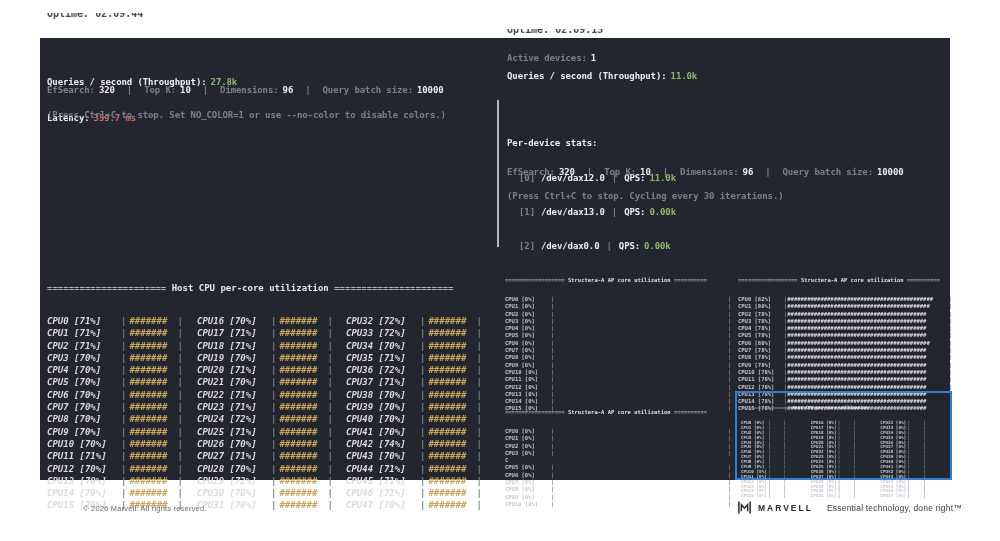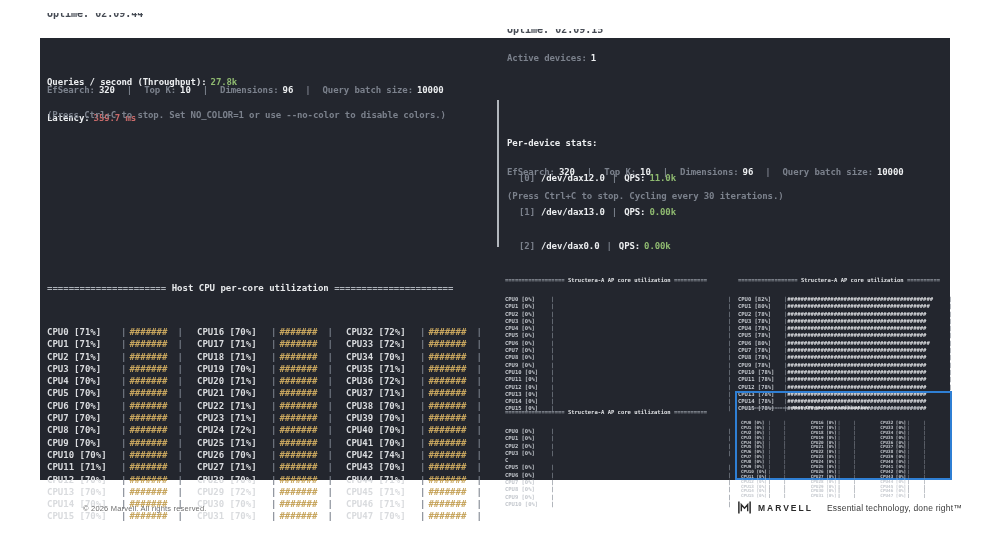--- a/index.html
+++ b/index.html
@@ -15,21 +15,21 @@
   .red{color:#c96a6a;}
   .uptime{height:9px;overflow:hidden;}
   .uptime>div{margin-top:-5px;font:bold 10px "DejaVu Sans Mono",monospace;color:#454a53;white-space:pre;}
   .sep-line{width:2px;background:#b2b7bd;}
   .sp6{margin-left:6px;} .sp4{margin-left:4px;}
   .param-sep{padding:0 12px;}
   
   .host-table{width:448px;font-size:9px;}
   .host-head{line-height:12px;white-space:pre;color:#aeb3ba;}
   .host-head .tt{color:#e6e8ea;font-weight:bold;}
-  .host-rows{display:block;margin-top:12px;}
+  .host-rows{display:block;margin-top:1px;font-style:italic;}
   .host-row{display:grid;grid-template-columns:150px 149px 149px;line-height:12.3px;height:12.3px;}
   .host-cell{display:flex;}
   .cname{width:72px;flex:none;color:#d9dbde;}
   .cbar{width:46px;flex:none;color:#c7a55e;}
   .hpipe{color:#7b818c;padding:0 3px 0 2px;}
   
   .panel{font:bold 5.5px "DejaVu Sans Mono",monospace;color:#b9bdc4;white-space:pre;}
   .p-head{line-height:8px;color:#8f959e;}
   .p-head .tt{color:#dfe1e4;}
   .p-row{display:flex;line-height:7.3px;height:7.3px;}
@@ -79,20 +79,21 @@
 
   <div class="abs mono host-table" style="left:47px;top:262px;">
     <div class="host-head"><span>======================</span><span class="tt"> Host CPU per-core utilization </span><span>======================</span></div>
     <div class="host-rows"><div class="host-row"><span class="host-cell"><span class="cname">CPU0 [71%]</span><span class="hpipe">|</span><span class="cbar">#######</span><span class="hpipe">|</span></span><span class="host-cell"><span class="cname">CPU16 [70%]</span><span class="hpipe">|</span><span class="cbar">#######</span><span class="hpipe">|</span></span><span class="host-cell"><span class="cname">CPU32 [72%]</span><span class="hpipe">|</span><span class="cbar">#######</span><span class="hpipe">|</span></span></div><div class="host-row"><span class="host-cell"><span class="cname">CPU1 [71%]</span><span class="hpipe">|</span><span class="cbar">#######</span><span class="hpipe">|</span></span><span class="host-cell"><span class="cname">CPU17 [71%]</span><span class="hpipe">|</span><span class="cbar">#######</span><span class="hpipe">|</span></span><span class="host-cell"><span class="cname">CPU33 [72%]</span><span class="hpipe">|</span><span class="cbar">#######</span><span class="hpipe">|</span></span></div><div class="host-row"><span class="host-cell"><span class="cname">CPU2 [71%]</span><span class="hpipe">|</span><span class="cbar">#######</span><span class="hpipe">|</span></span><span class="host-cell"><span class="cname">CPU18 [71%]</span><span class="hpipe">|</span><span class="cbar">#######</span><span class="hpipe">|</span></span><span class="host-cell"><span class="cname">CPU34 [70%]</span><span class="hpipe">|</span><span class="cbar">#######</span><span class="hpipe">|</span></span></div><div class="host-row"><span class="host-cell"><span class="cname">CPU3 [70%]</span><span class="hpipe">|</span><span class="cbar">#######</span><span class="hpipe">|</span></span><span class="host-cell"><span class="cname">CPU19 [70%]</span><span class="hpipe">|</span><span class="cbar">#######</span><span class="hpipe">|</span></span><span class="host-cell"><span class="cname">CPU35 [71%]</span><span class="hpipe">|</span><span class="cbar">#######</span><span class="hpipe">|</span></span></div><div class="host-row"><span class="host-cell"><span class="cname">CPU4 [70%]</span><span class="hpipe">|</span><span class="cbar">#######</span><span class="hpipe">|</span></span><span class="host-cell"><span class="cname">CPU20 [71%]</span><span class="hpipe">|</span><span class="cbar">#######</span><span class="hpipe">|</span></span><span class="host-cell"><span class="cname">CPU36 [72%]</span><span class="hpipe">|</span><span class="cbar">#######</span><span class="hpipe">|</span></span></div><div class="host-row"><span class="host-cell"><span class="cname">CPU5 [70%]</span><span class="hpipe">|</span><span class="cbar">#######</span><span class="hpipe">|</span></span><span class="host-cell"><span class="cname">CPU21 [70%]</span><span class="hpipe">|</span><span class="cbar">#######</span><span class="hpipe">|</span></span><span class="host-cell"><span class="cname">CPU37 [71%]</span><span class="hpipe">|</span><span class="cbar">#######</span><span class="hpipe">|</span></span></div><div class="host-row"><span class="host-cell"><span class="cname">CPU6 [70%]</span><span class="hpipe">|</span><span class="cbar">#######</span><span class="hpipe">|</span></span><span class="host-cell"><span class="cname">CPU22 [71%]</span><span class="hpipe">|</span><span class="cbar">#######</span><span class="hpipe">|</span></span><span class="host-cell"><span class="cname">CPU38 [70%]</span><span class="hpipe">|</span><span class="cbar">#######</span><span class="hpipe">|</span></span></div><div class="host-row"><span class="host-cell"><span class="cname">CPU7 [70%]</span><span class="hpipe">|</span><span class="cbar">#######</span><span class="hpipe">|</span></span><span class="host-cell"><span class="cname">CPU23 [71%]</span><span class="hpipe">|</span><span class="cbar">#######</span><span class="hpipe">|</span></span><span class="host-cell"><span class="cname">CPU39 [70%]</span><span class="hpipe">|</span><span class="cbar">#######</span><span class="hpipe">|</span></span></div><div class="host-row"><span class="host-cell"><span class="cname">CPU8 [70%]</span><span class="hpipe">|</span><span class="cbar">#######</span><span class="hpipe">|</span></span><span class="host-cell"><span class="cname">CPU24 [72%]</span><span class="hpipe">|</span><span class="cbar">#######</span><span class="hpipe">|</span></span><span class="host-cell"><span class="cname">CPU40 [70%]</span><span class="hpipe">|</span><span class="cbar">#######</span><span class="hpipe">|</span></span></div><div class="host-row"><span class="host-cell"><span class="cname">CPU9 [70%]</span><span class="hpipe">|</span><span class="cbar">#######</span><span class="hpipe">|</span></span><span class="host-cell"><span class="cname">CPU25 [71%]</span><span class="hpipe">|</span><span class="cbar">#######</span><span class="hpipe">|</span></span><span class="host-cell"><span class="cname">CPU41 [70%]</span><span class="hpipe">|</span><span class="cbar">#######</span><span class="hpipe">|</span></span></div><div class="host-row"><span class="host-cell"><span class="cname">CPU10 [70%]</span><span class="hpipe">|</span><span class="cbar">#######</span><span class="hpipe">|</span></span><span class="host-cell"><span class="cname">CPU26 [70%]</span><span class="hpipe">|</span><span class="cbar">#######</span><span class="hpipe">|</span></span><span class="host-cell"><span class="cname">CPU42 [74%]</span><span class="hpipe">|</span><span class="cbar">#######</span><span class="hpipe">|</span></span></div><div class="host-row"><span class="host-cell"><span class="cname">CPU11 [71%]</span><span class="hpipe">|</span><span class="cbar">#######</span><span class="hpipe">|</span></span><span class="host-cell"><span class="cname">CPU27 [71%]</span><span class="hpipe">|</span><span class="cbar">#######</span><span class="hpipe">|</span></span><span class="host-cell"><span class="cname">CPU43 [70%]</span><span class="hpipe">|</span><span class="cbar">#######</span><span class="hpipe">|</span></span></div><div class="host-row"><span class="host-cell"><span class="cname">CPU12 [70%]</span><span class="hpipe">|</span><span class="cbar">#######</span><span class="hpipe">|</span></span><span class="host-cell"><span class="cname">CPU28 [70%]</span><span class="hpipe">|</span><span class="cbar">#######</span><span class="hpipe">|</span></span><span class="host-cell"><span class="cname">CPU44 [71%]</span><span class="hpipe">|</span><span class="cbar">#######</span><span class="hpipe">|</span></span></div><div class="host-row"><span class="host-cell"><span class="cname">CPU13 [70%]</span><span class="hpipe">|</span><span class="cbar">#######</span><span class="hpipe">|</span></span><span class="host-cell"><span class="cname">CPU29 [72%]</span><span class="hpipe">|</span><span class="cbar">#######</span><span class="hpipe">|</span></span><span class="host-cell"><span class="cname">CPU45 [71%]</span><span class="hpipe">|</span><span class="cbar">#######</span><span class="hpipe">|</span></span></div><div class="host-row"><span class="host-cell"><span class="cname">CPU14 [70%]</span><span class="hpipe">|</span><span class="cbar">#######</span><span class="hpipe">|</span></span><span class="host-cell"><span class="cname">CPU30 [70%]</span><span class="hpipe">|</span><span class="cbar">#######</span><span class="hpipe">|</span></span><span class="host-cell"><span class="cname">CPU46 [71%]</span><span class="hpipe">|</span><span class="cbar">#######</span><span class="hpipe">|</span></span></div><div class="host-row"><span class="host-cell"><span class="cname">CPU15 [70%]</span><span class="hpipe">|</span><span class="cbar">#######</span><span class="hpipe">|</span></span><span class="host-cell"><span class="cname">CPU31 [70%]</span><span class="hpipe">|</span><span class="cbar">#######</span><span class="hpipe">|</span></span><span class="host-cell"><span class="cname">CPU47 [70%]</span><span class="hpipe">|</span><span class="cbar">#######</span><span class="hpipe">|</span></span></div></div>
   </div>
 
   <div class="abs sep-line" style="left:497px;top:100px;height:147px;"></div>
 
   <div class="abs mono t9" style="left:507px;top:52px;"><span class="dim">Active devices:</span><span class="bright sp4">1</span></div>
 
+  <div class="abs mono t9" style="left:507px;top:70px;"><span class="bright">Queries / second (Throughput):</span><span class="green sp4">11.0k</span></div>
 
   <div class="abs mono t9" style="left:507px;top:113px;">
     <div class="bright">Per-device stats:</div>
     <div style="line-height:10px;padding-left:12px;"><span class="dim">[0]</span><span class="bright sp6">/dev/dax12.0</span><span class="dim" style="margin:0 7px;">|</span><span class="bright">QPS:</span><span class="green sp4">11.0k</span></div>
     <div style="line-height:10px;padding-left:12px;"><span class="dim">[1]</span><span class="bright sp6">/dev/dax13.0</span><span class="dim" style="margin:0 7px;">|</span><span class="bright">QPS:</span><span class="green sp4">0.00k</span></div>
     <div style="line-height:10px;padding-left:12px;"><span class="dim">[2]</span><span class="bright sp6">/dev/dax0.0</span><span class="dim" style="margin:0 7px;">|</span><span class="bright">QPS:</span><span class="green sp4">0.00k</span></div>
   </div>
 
   <div class="abs mono t9" style="left:507px;top:166px;"><span class="dim">EfSearch:</span><span class="bright sp4">320</span><span class="dim param-sep">|</span><span class="dim">Top K:</span><span class="bright sp4">10</span><span class="dim param-sep">|</span><span class="dim">Dimensions:</span><span class="bright sp4">96</span><span class="dim param-sep">|</span><span class="dim">Query batch size:</span><span class="bright sp4">10000</span></div>
 

